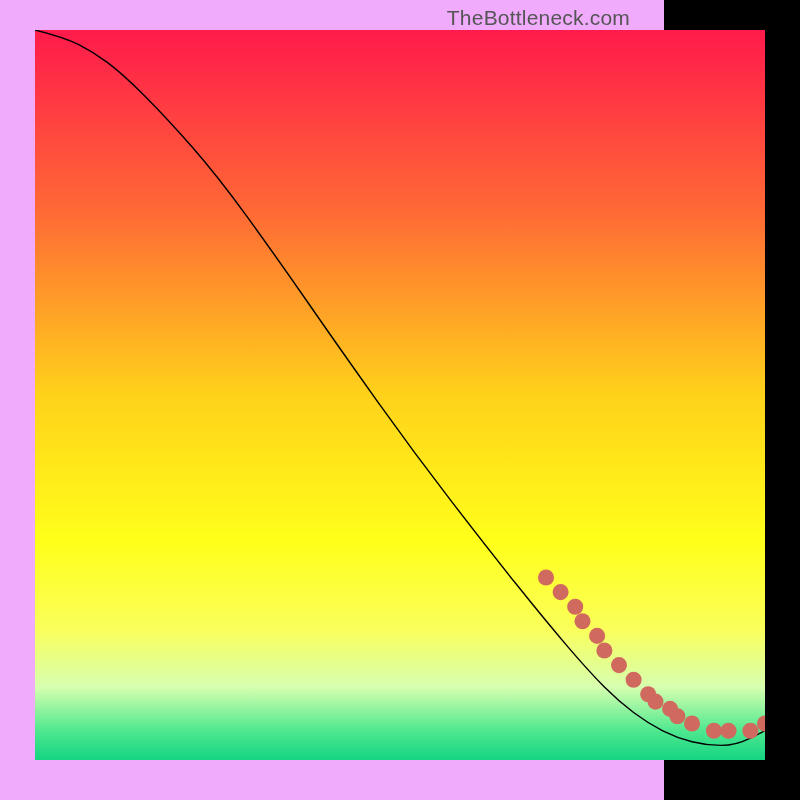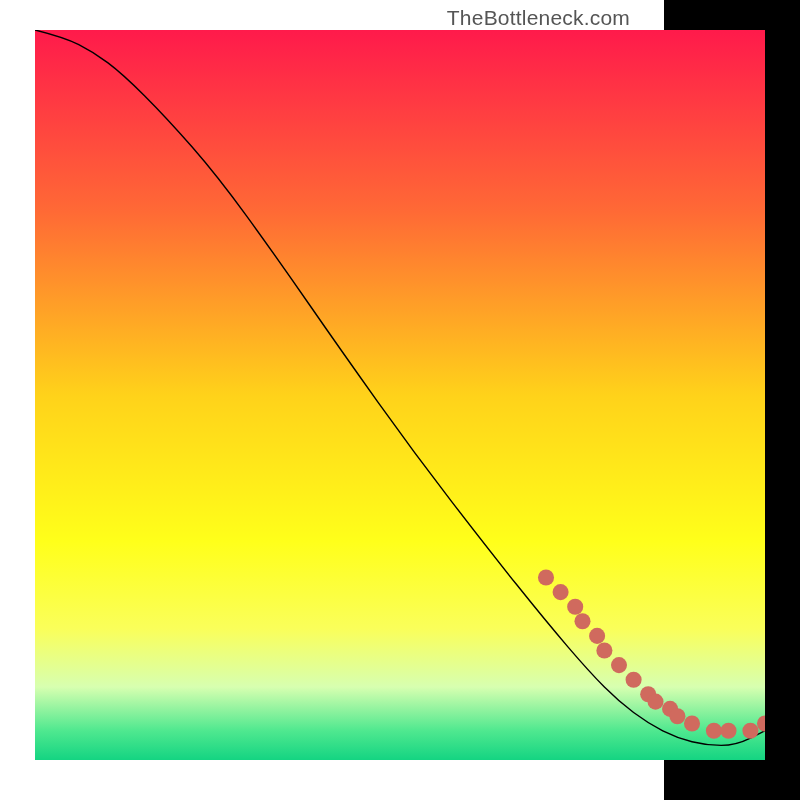--- a/index.html
+++ b/index.html
@@ -8,21 +8,21 @@
     width: 800px;
     height: 800px;
     background: #000;
     overflow: hidden;
     font-family: Arial, Helvetica, sans-serif;
   }
   .stage {
     position: relative;
     width: 664px;
     height: 800px;
-    background: #ffffff;
+    background: #f0abfc;
   }
   .plot {
     position: absolute;
     left: 35px;
     top: 30px;
     width: 730px;
     height: 730px;
   }
   .plot svg {
     display: block;

